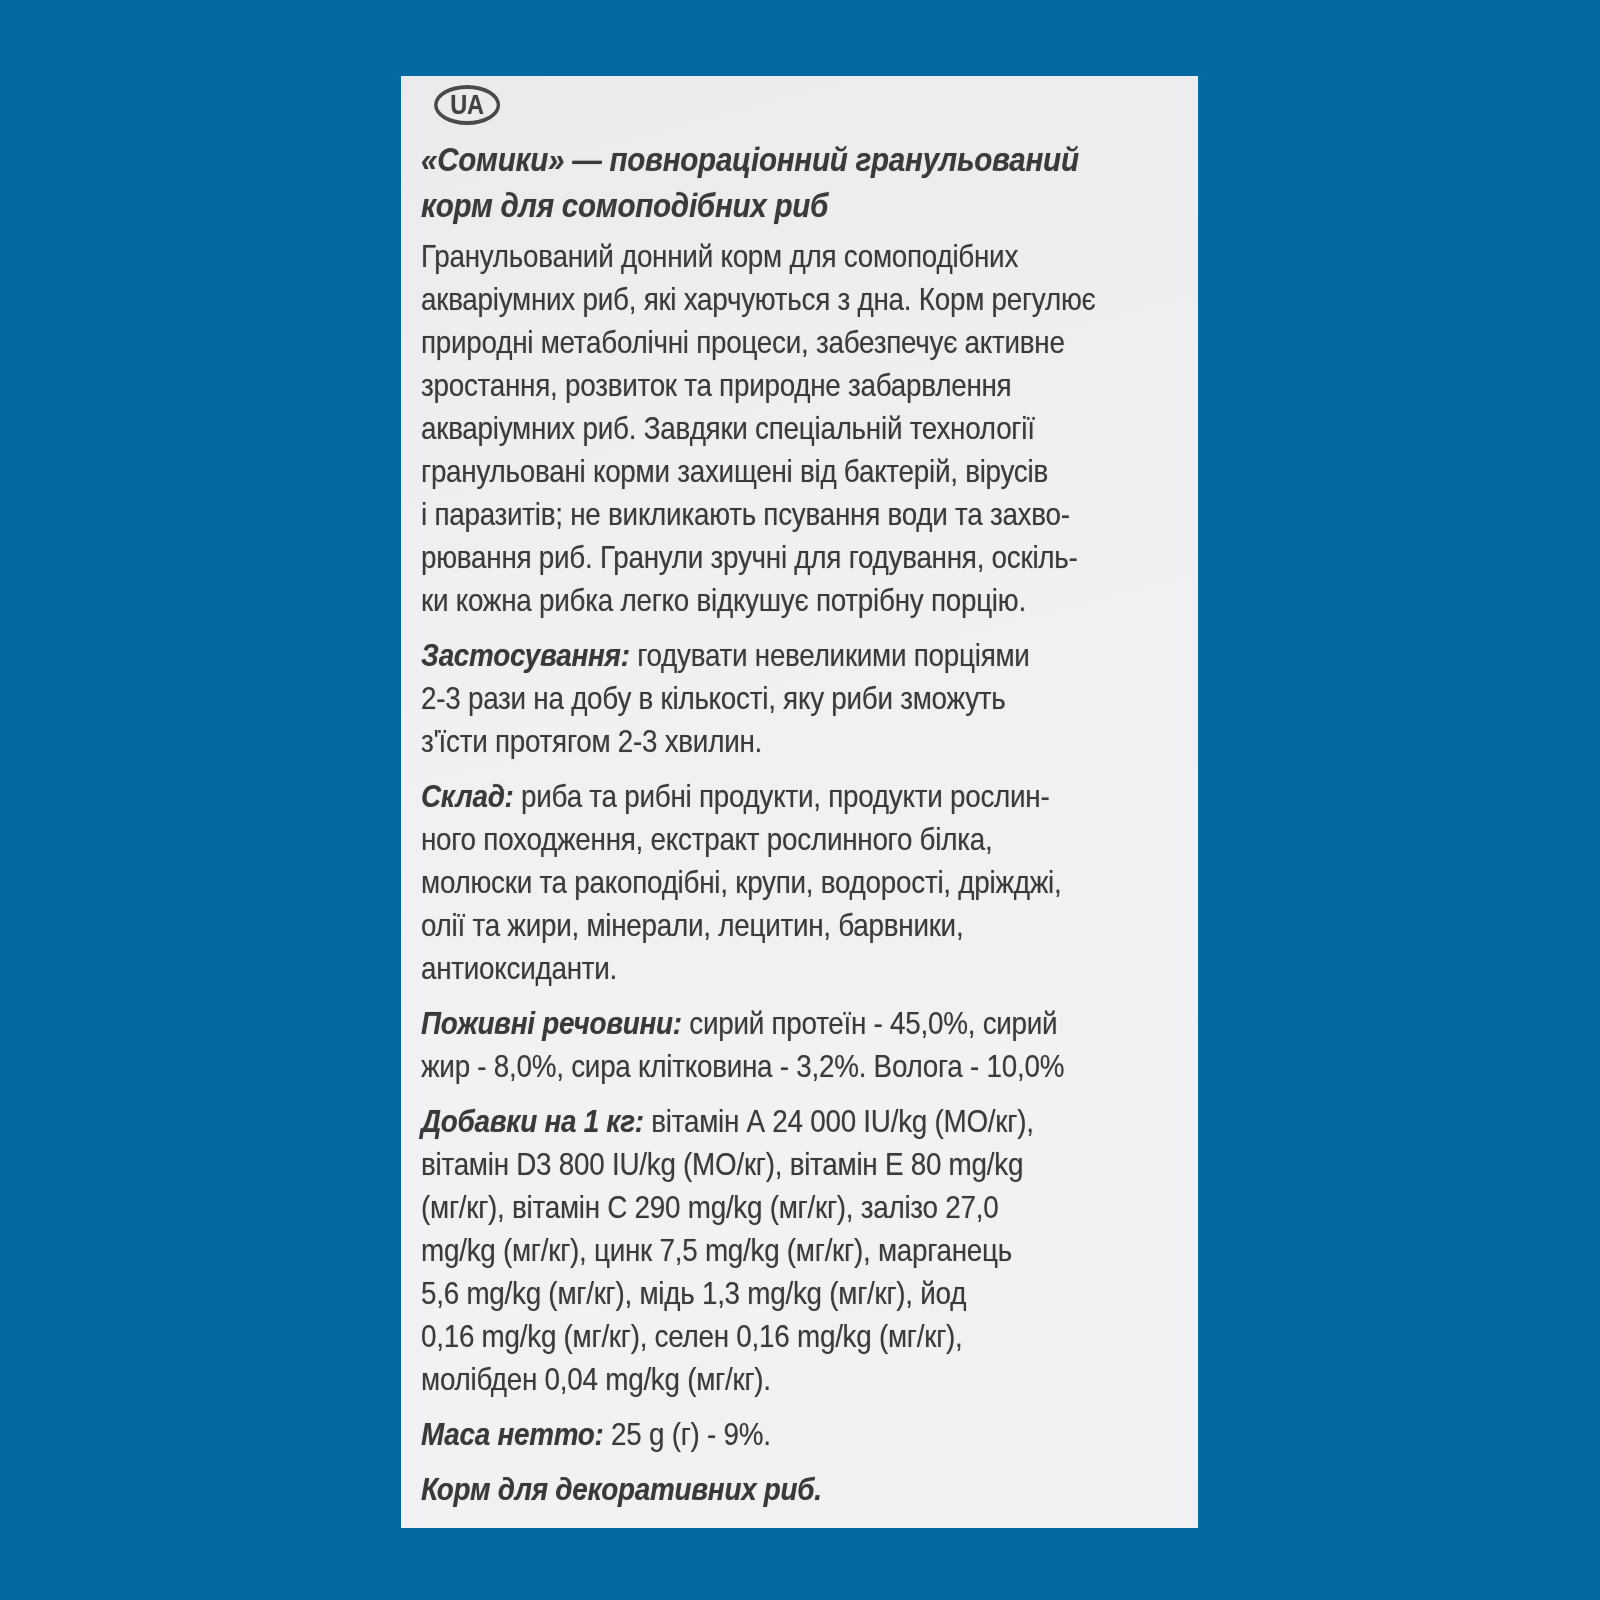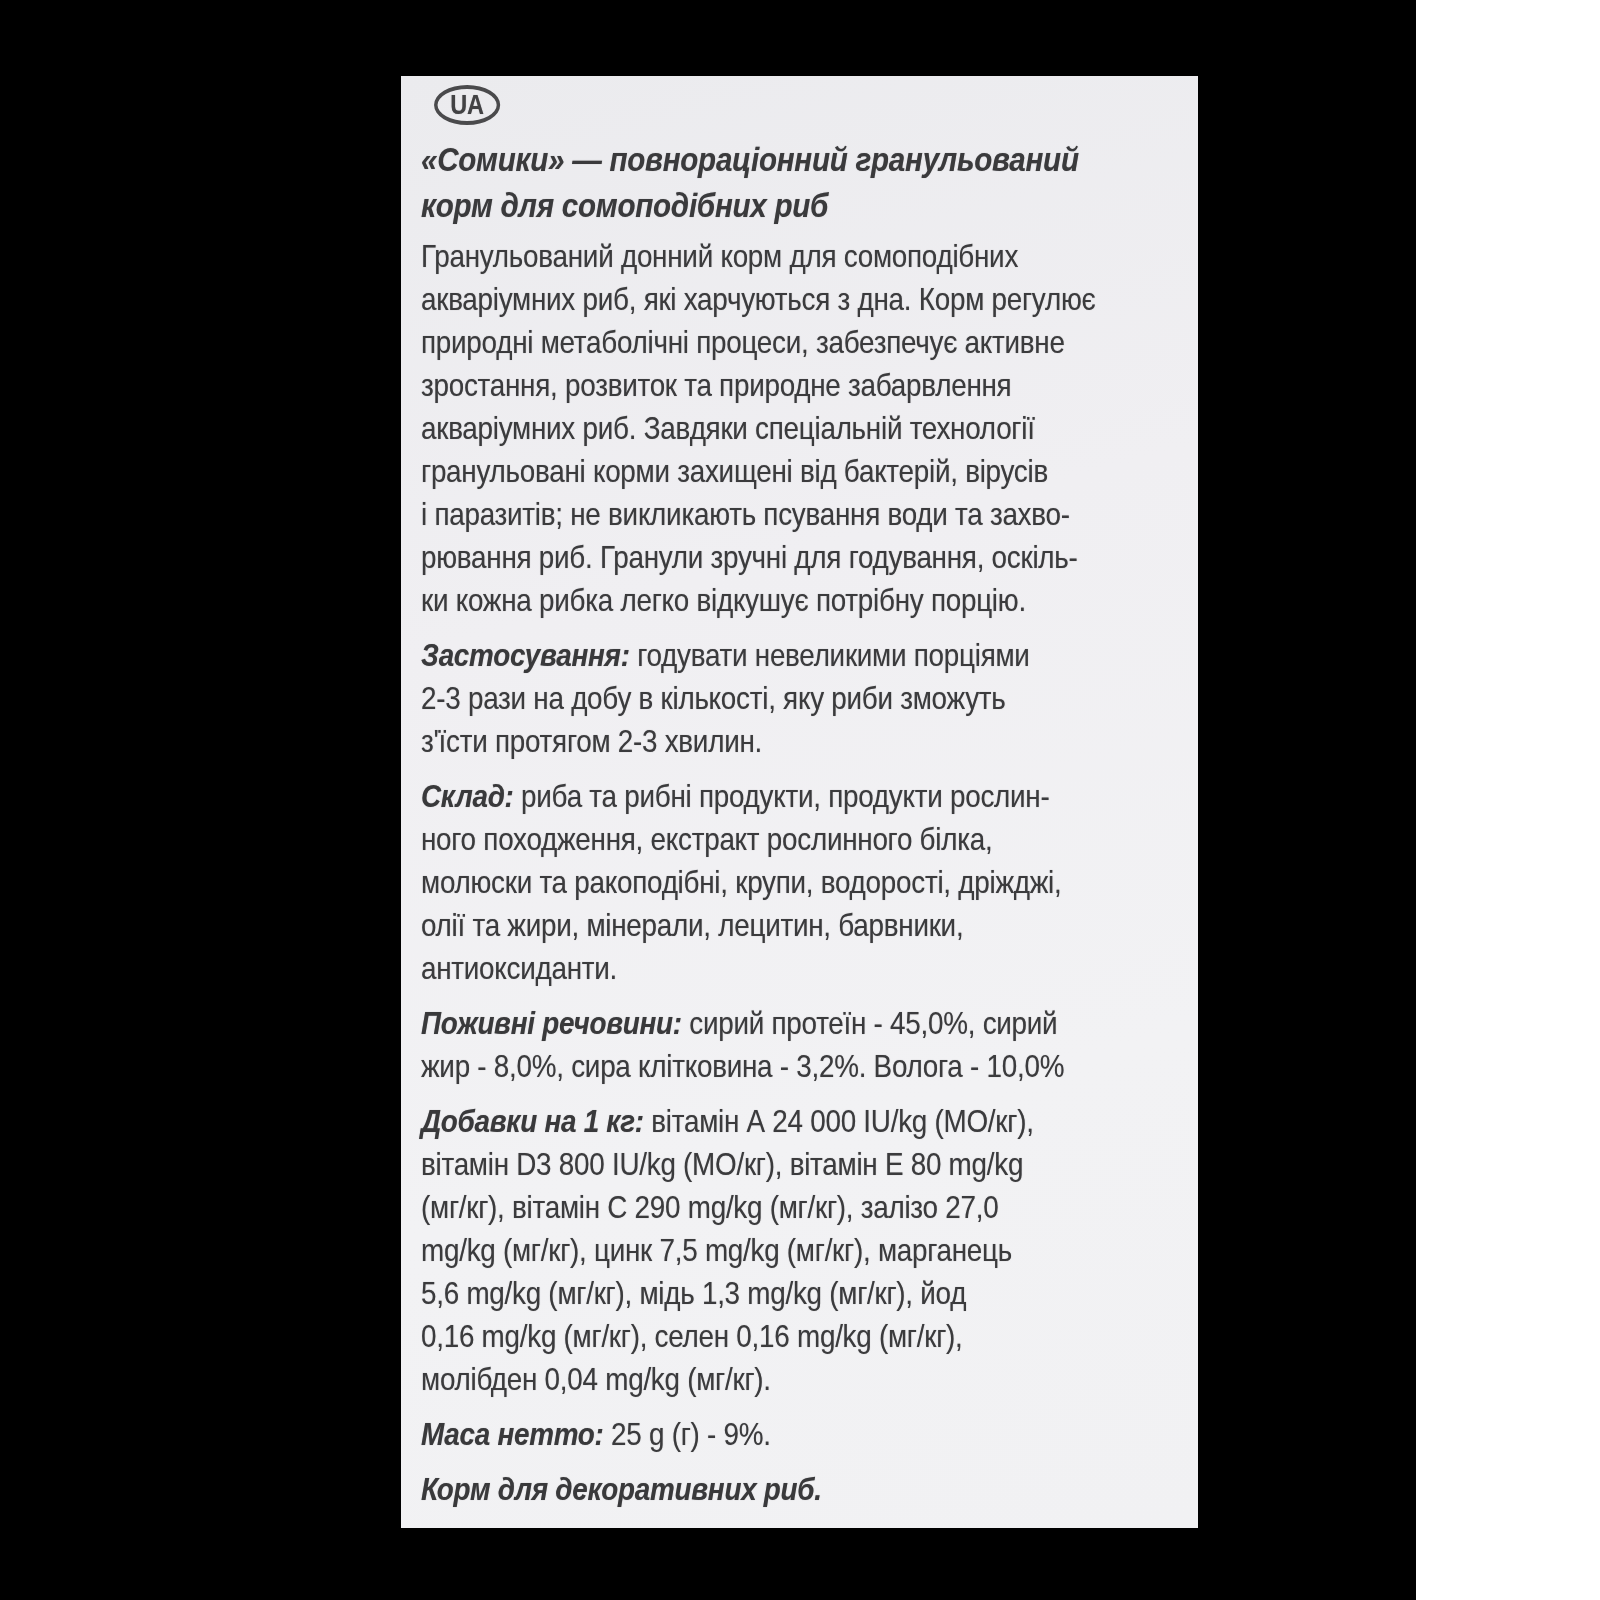--- a/index.html
+++ b/index.html
@@ -6,23 +6,23 @@
     margin: 0;
     padding: 0;
     width: 1600px;
     height: 1600px;
     background: #ffffff;
     font-family: "Liberation Sans", sans-serif;
     overflow: hidden;
   }
   .page {
     position: relative;
-    width: 1416px;
+    width: 1600px;
     height: 1600px;
-    background: #000000;
+    background: #0369a1;
   }
   .label {
     position: absolute;
     left: 401px;
     top: 76px;
     width: 797px;
     height: 1452px;
     background: linear-gradient(165deg, #ebebee 0%, #f0eff2 35%, #f2f2f4 70%, #f1f1f3 100%);
     color: #3b3b3d;
     overflow: hidden;

